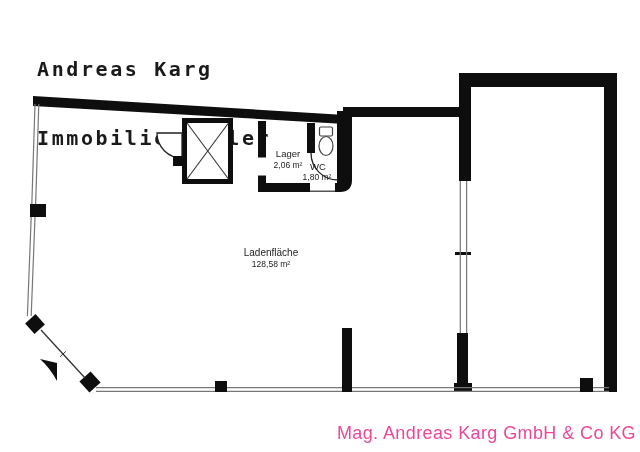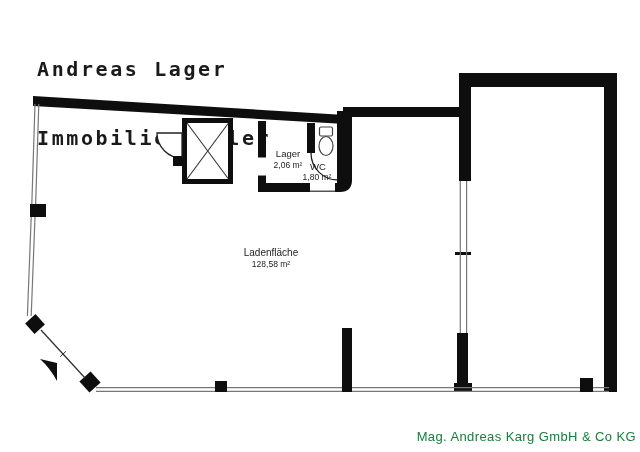--- a/index.html
+++ b/index.html
@@ -10,39 +10,39 @@
   .brand{
     position:absolute;left:37px;top:12px;
     font-family:"DejaVu Sans Mono",monospace;
     font-weight:bold;font-size:20px;line-height:23px;
     letter-spacing:2.6px;color:#1a1a1a;white-space:pre;
   }
   .brand span{display:block;}
   .floorplan{position:absolute;left:0;top:0;}
   .footer{
     position:absolute;right:4px;bottom:8px;
-    font-size:13px;letter-spacing:0.4px;color:#15803d;
+    font-size:18px;letter-spacing:0.4px;color:#ec4899;
     text-shadow:1px 1px 0 #ffffff;
     margin-left:36px;
   }
   svg text{
     font-family:"Liberation Sans",sans-serif;
     fill:#222;text-anchor:middle;
   }
   .room-name{font-size:9.5px;}
   .room-area{font-size:8.5px;}
   .laden-name{font-size:10px;}
 </style>
 </head>
 <body>
 
 <div class="page">
 
   <div class="brand">
-    <span>Andreas Lager</span>
+    <span>Andreas Karg</span>
     <span>Immobilienmakler</span>
   </div>
 
   <svg class="floorplan" width="640" height="452" viewBox="0 0 640 452">
 
     <g fill="#0e0e0e" stroke="none">
       <polygon points="33,96 345,115 345,124 33,106"></polygon>
       <rect x="343" y="107" width="118" height="10"></rect>
 
       <path d="M337,111 L352,111 L352,180 Q352,192 340,192 L335,192 L335,183 L337,183 Z"></path>

